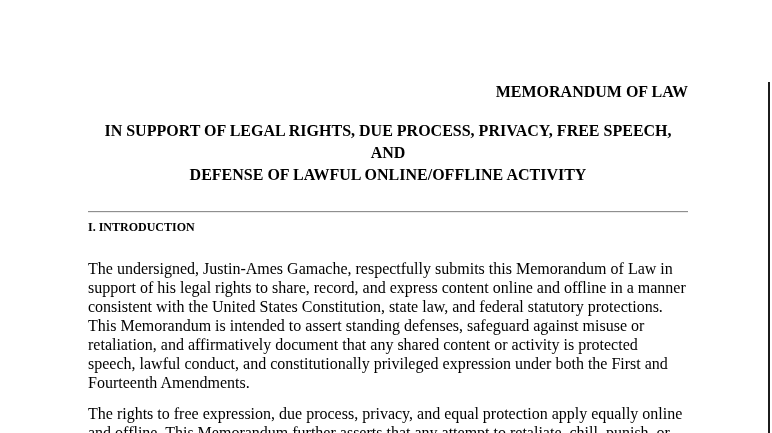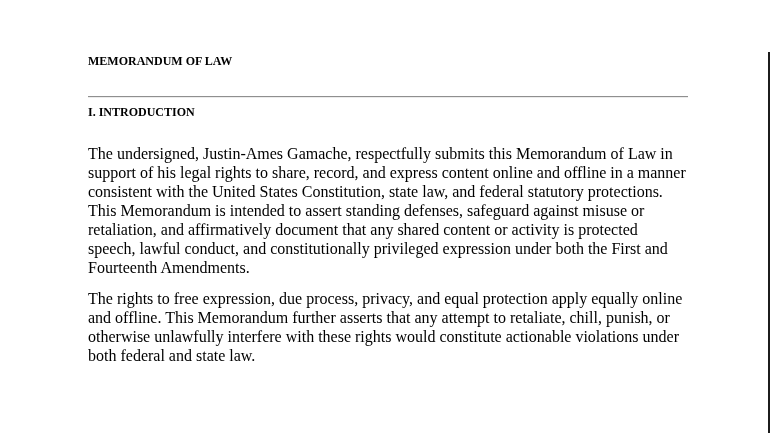--- a/index.html
+++ b/index.html
@@ -22,25 +22,25 @@
     height: 433px;
     background: #ffffff;
   }
   .content {
     margin-left: 88px;
     width: 600px;
     font-size: 16px;
     line-height: 19px;
   }
   .doc-title {
-    font-size: 12px;
+    font-size: 16px;
     font-weight: bold;
-    text-align: left;
+    text-align: right;
     line-height: 19px;
-    margin: 52px 0 0 0;
+    margin: 82px 0 0 0;
   }
   .doc-subtitle {
     font-size: 16px;
     font-weight: bold;
     text-align: center;
     line-height: 22px;
     margin-top: 19px;
   }
   .divider {
     border: none;
@@ -73,20 +73,24 @@
   }
 </style>
 </head>
 <body>
 
 <div class="page">
   <div class="content">
 
     <h1 class="doc-title">MEMORANDUM OF LAW</h1>
 
+    <div class="doc-subtitle">
+      <div>IN SUPPORT OF LEGAL RIGHTS, DUE PROCESS, PRIVACY, FREE SPEECH, AND</div>
+      <div>DEFENSE OF LAWFUL ONLINE/OFFLINE ACTIVITY</div>
+    </div>
 
     <hr class="divider">
 
     <h2 class="section-heading">I. INTRODUCTION</h2>
 
     <p>The undersigned, Justin-Ames Gamache, respectfully submits this Memorandum of Law in support of his legal rights to share, record, and express content online and offline in a manner consistent with the United States Constitution, state law, and federal statutory protections. This Memorandum is intended to assert standing defenses, safeguard against misuse or retaliation, and affirmatively document that any shared content or activity is protected speech, lawful conduct, and constitutionally privileged expression under both the First and Fourteenth Amendments.</p>
 
     <p>The rights to free expression, due process, privacy, and equal protection apply equally online and offline. This Memorandum further asserts that any attempt to retaliate, chill, punish, or otherwise unlawfully interfere with these rights would constitute actionable violations under both federal and state law.</p>
 
   </div>

